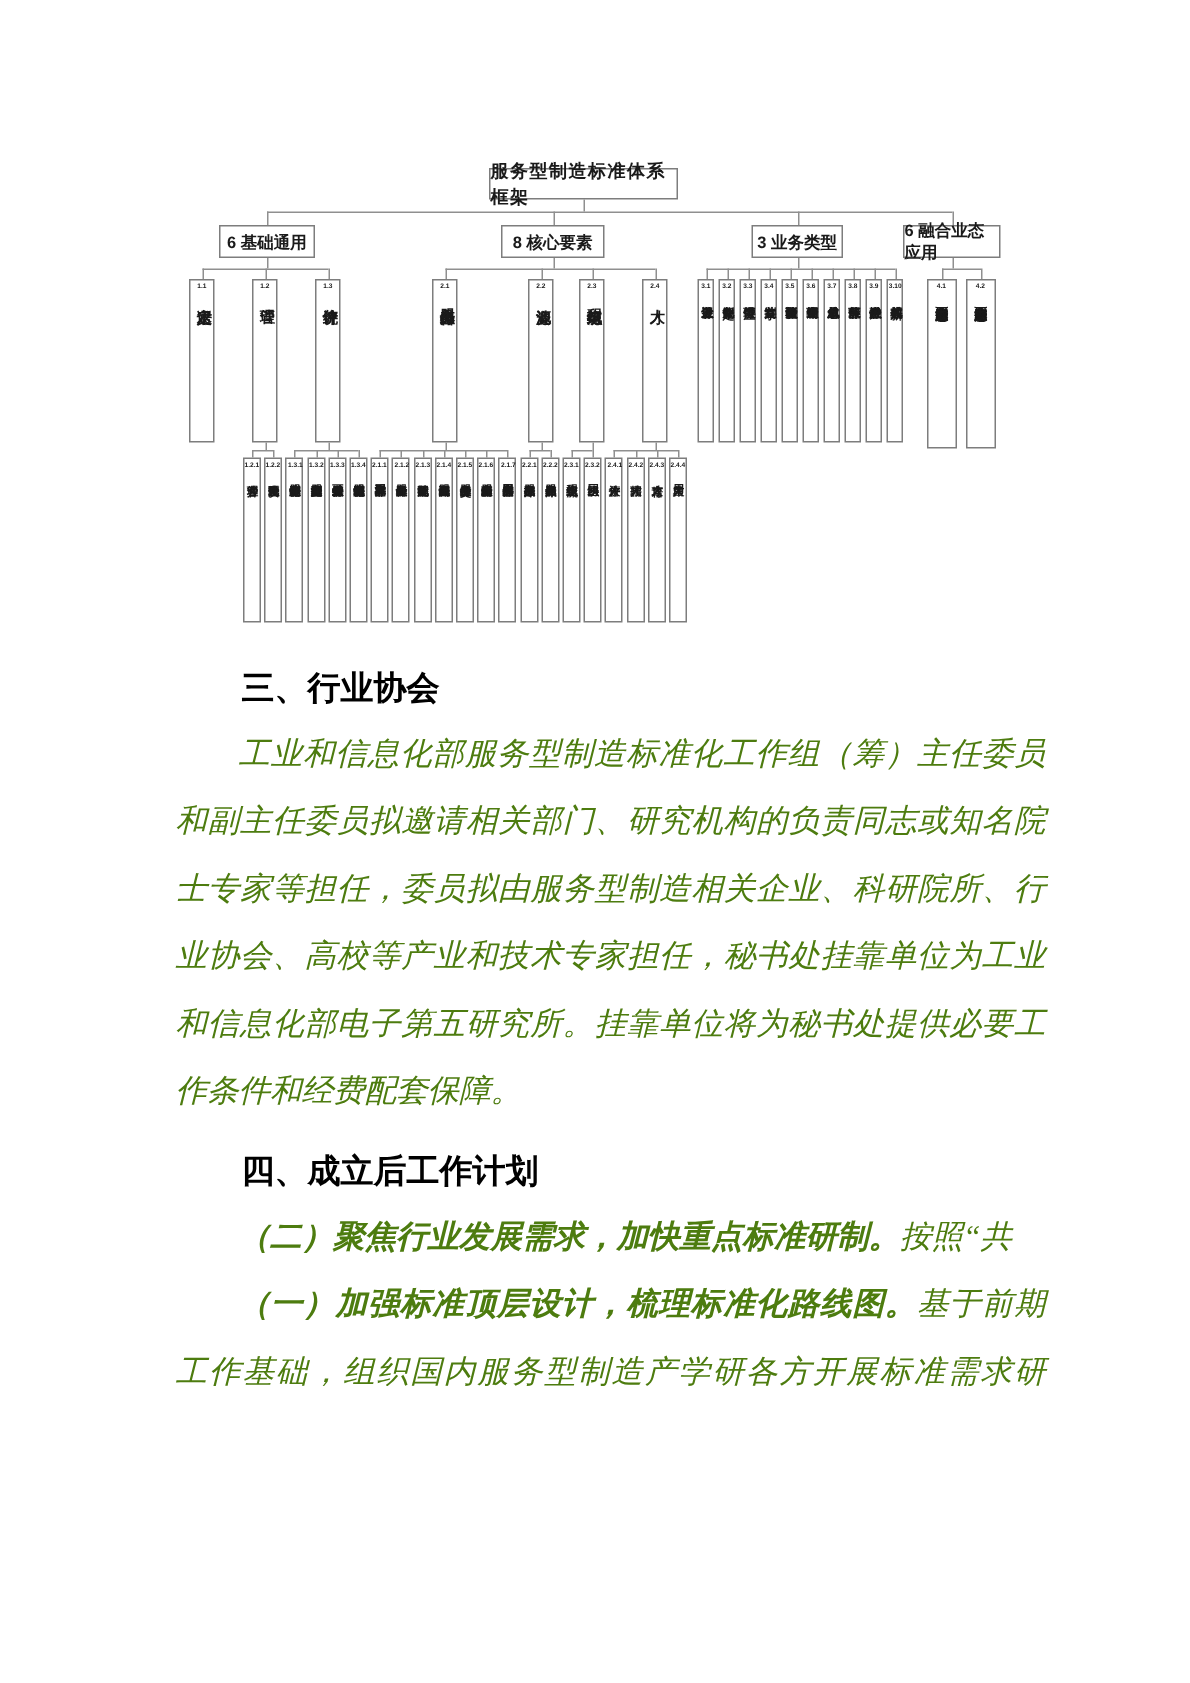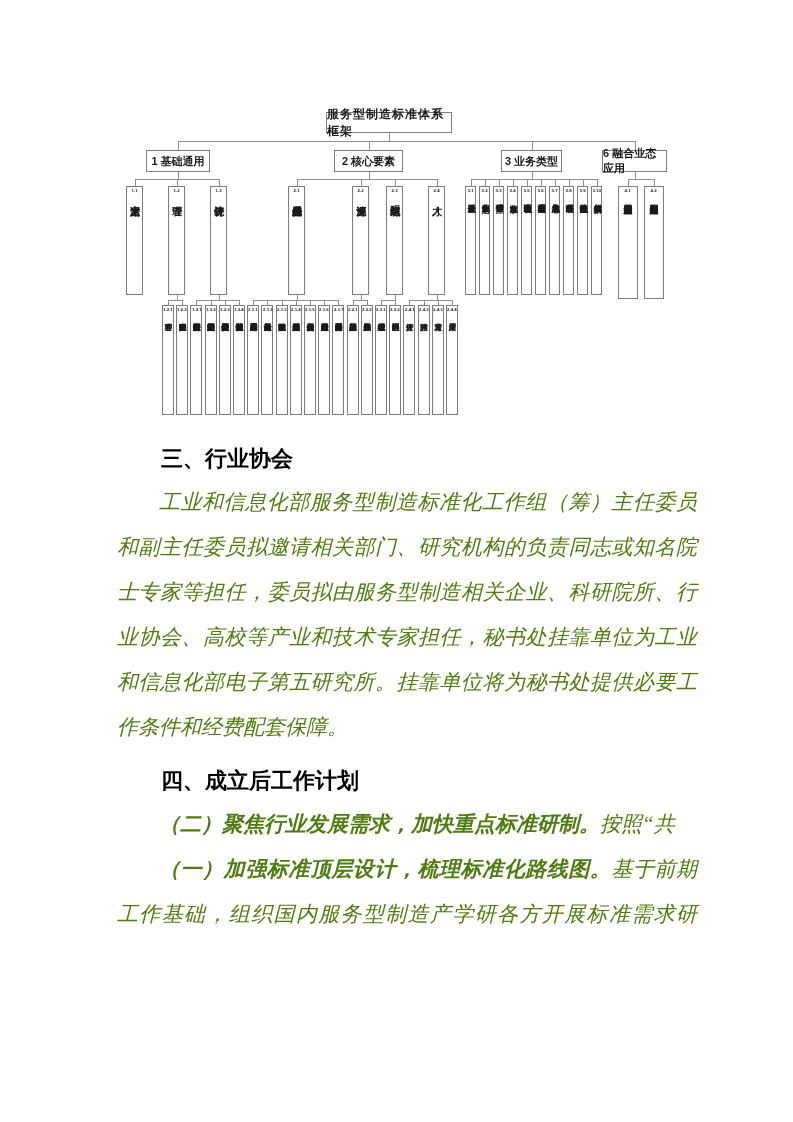--- a/index.html
+++ b/index.html
@@ -47,21 +47,21 @@
 
 <div class="page">
   <div id="diagram">
       <div class="dbox root-box" style="left: 326px; top: 112px; width: 126px; height: 21px;">服务型制造标准体系框架</div>
       <div class="cline" style="left: 389px; top: 133px; width: 1px; height: 8px;"></div>
       <div class="cline" style="left: 178px; top: 141px; width: 456.5px; height: 1px;"></div>
       <div class="cline" style="left: 178px; top: 141px; width: 1px; height: 9px;"></div>
       <div class="cline" style="left: 368.5px; top: 141px; width: 1px; height: 9px;"></div>
       <div class="cline" style="left: 531.5px; top: 141px; width: 1px; height: 9px;"></div>
       <div class="cline" style="left: 634.5px; top: 141px; width: 1px; height: 9px;"></div>
-      <div class="dbox group-box" style="left: 146px; top: 150px; width: 64px; height: 22px;">1 基础通用</div>
+      <div class="dbox group-box" style="left: 146px; top: 150px; width: 64px; height: 22px;">6 基础通用</div>
       <div class="cline" style="left: 178px; top: 172px; width: 1px; height: 7px;"></div>
       <div class="cline" style="left: 134.5px; top: 179px; width: 84px; height: 1px;"></div>
       <div class="cline" style="left: 134.5px; top: 179px; width: 1px; height: 7px;"></div>
       <div class="cline" style="left: 176.5px; top: 179px; width: 1px; height: 7px;"></div>
       <div class="cline" style="left: 218.5px; top: 179px; width: 1px; height: 7px;"></div>
       <div class="dbox vbox" style="left: 126px; top: 186px; width: 17px; height: 109px;">
         <div class="vnum">1.1</div>
         <div class="vlabel" style="font-size: 10px;">术语定义</div>
       </div>
       <div class="dbox vbox" style="left: 168px; top: 186px; width: 17px; height: 109px;">
@@ -99,21 +99,21 @@
       <div class="dbox vbox" style="left: 233px; top: 305px; width: 12px; height: 110px;">
         <div class="vnum">1.3.4</div>
         <div class="vlabel" style="font-size: 7.5px;">区域服务型制造综合评价</div>
       </div>
       <div class="cline" style="left: 218.5px; top: 295px; width: 1px; height: 5px;"></div>
       <div class="cline" style="left: 196.4px; top: 300px; width: 42.6px; height: 1px;"></div>
       <div class="cline" style="left: 196.4px; top: 300px; width: 1px; height: 5px;"></div>
       <div class="cline" style="left: 210.6px; top: 300px; width: 1px; height: 5px;"></div>
       <div class="cline" style="left: 224.8px; top: 300px; width: 1px; height: 5px;"></div>
       <div class="cline" style="left: 239px; top: 300px; width: 1px; height: 5px;"></div>
-      <div class="dbox group-box" style="left: 334px; top: 150px; width: 69px; height: 22px;">2 核心要素</div>
+      <div class="dbox group-box" style="left: 334px; top: 150px; width: 69px; height: 22px;">8 核心要素</div>
       <div class="cline" style="left: 368.5px; top: 172px; width: 1px; height: 7px;"></div>
       <div class="cline" style="left: 296.5px; top: 179px; width: 140px; height: 1px;"></div>
       <div class="cline" style="left: 296.5px; top: 179px; width: 1px; height: 7px;"></div>
       <div class="cline" style="left: 360.5px; top: 179px; width: 1px; height: 7px;"></div>
       <div class="cline" style="left: 394.5px; top: 179px; width: 1px; height: 7px;"></div>
       <div class="cline" style="left: 436.5px; top: 179px; width: 1px; height: 7px;"></div>
       <div class="dbox vbox" style="left: 288px; top: 186px; width: 17px; height: 109px;">
         <div class="vnum">2.1</div>
         <div class="vlabel" style="font-size: 10px;">产品服务组合</div>
       </div>

